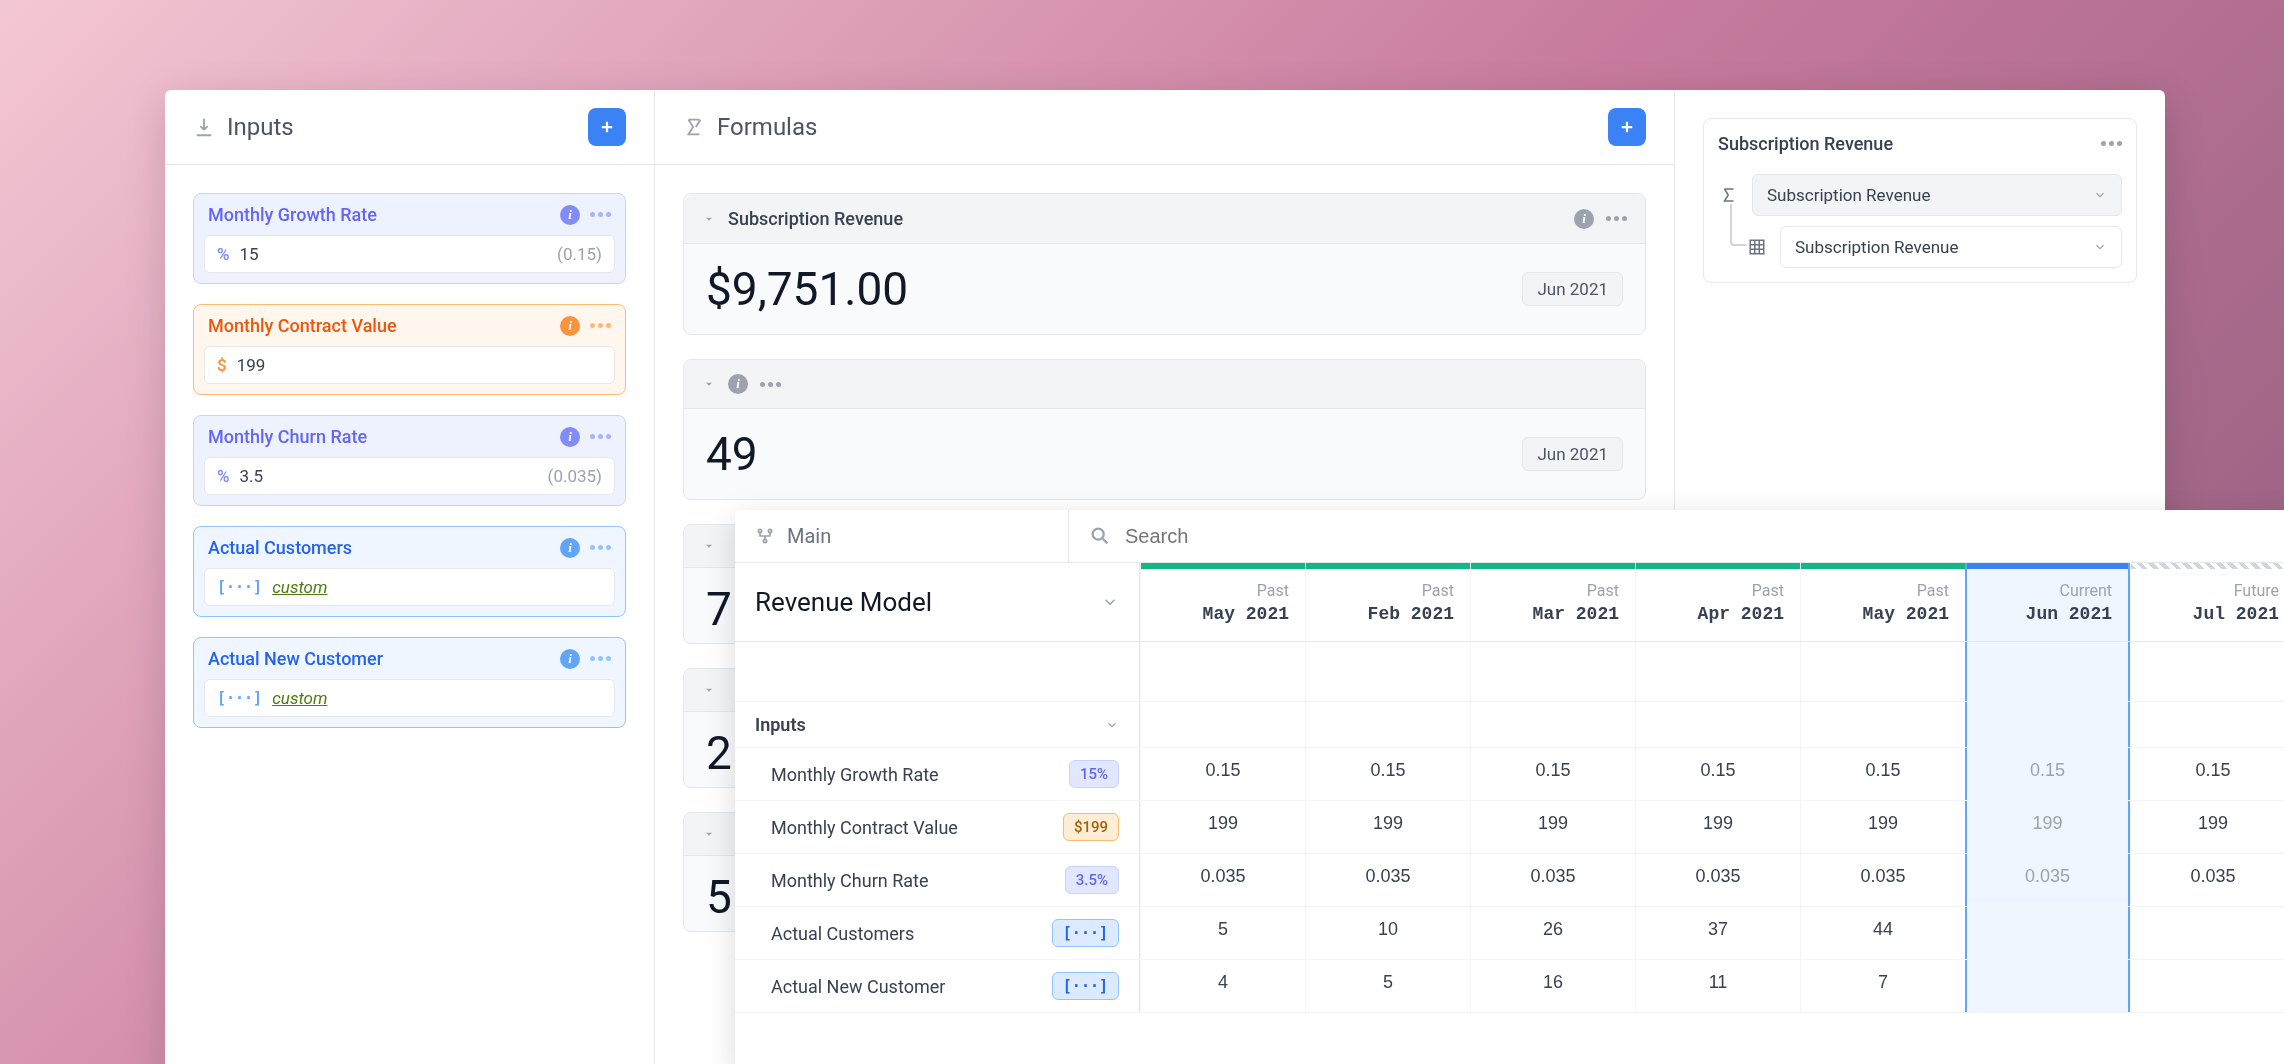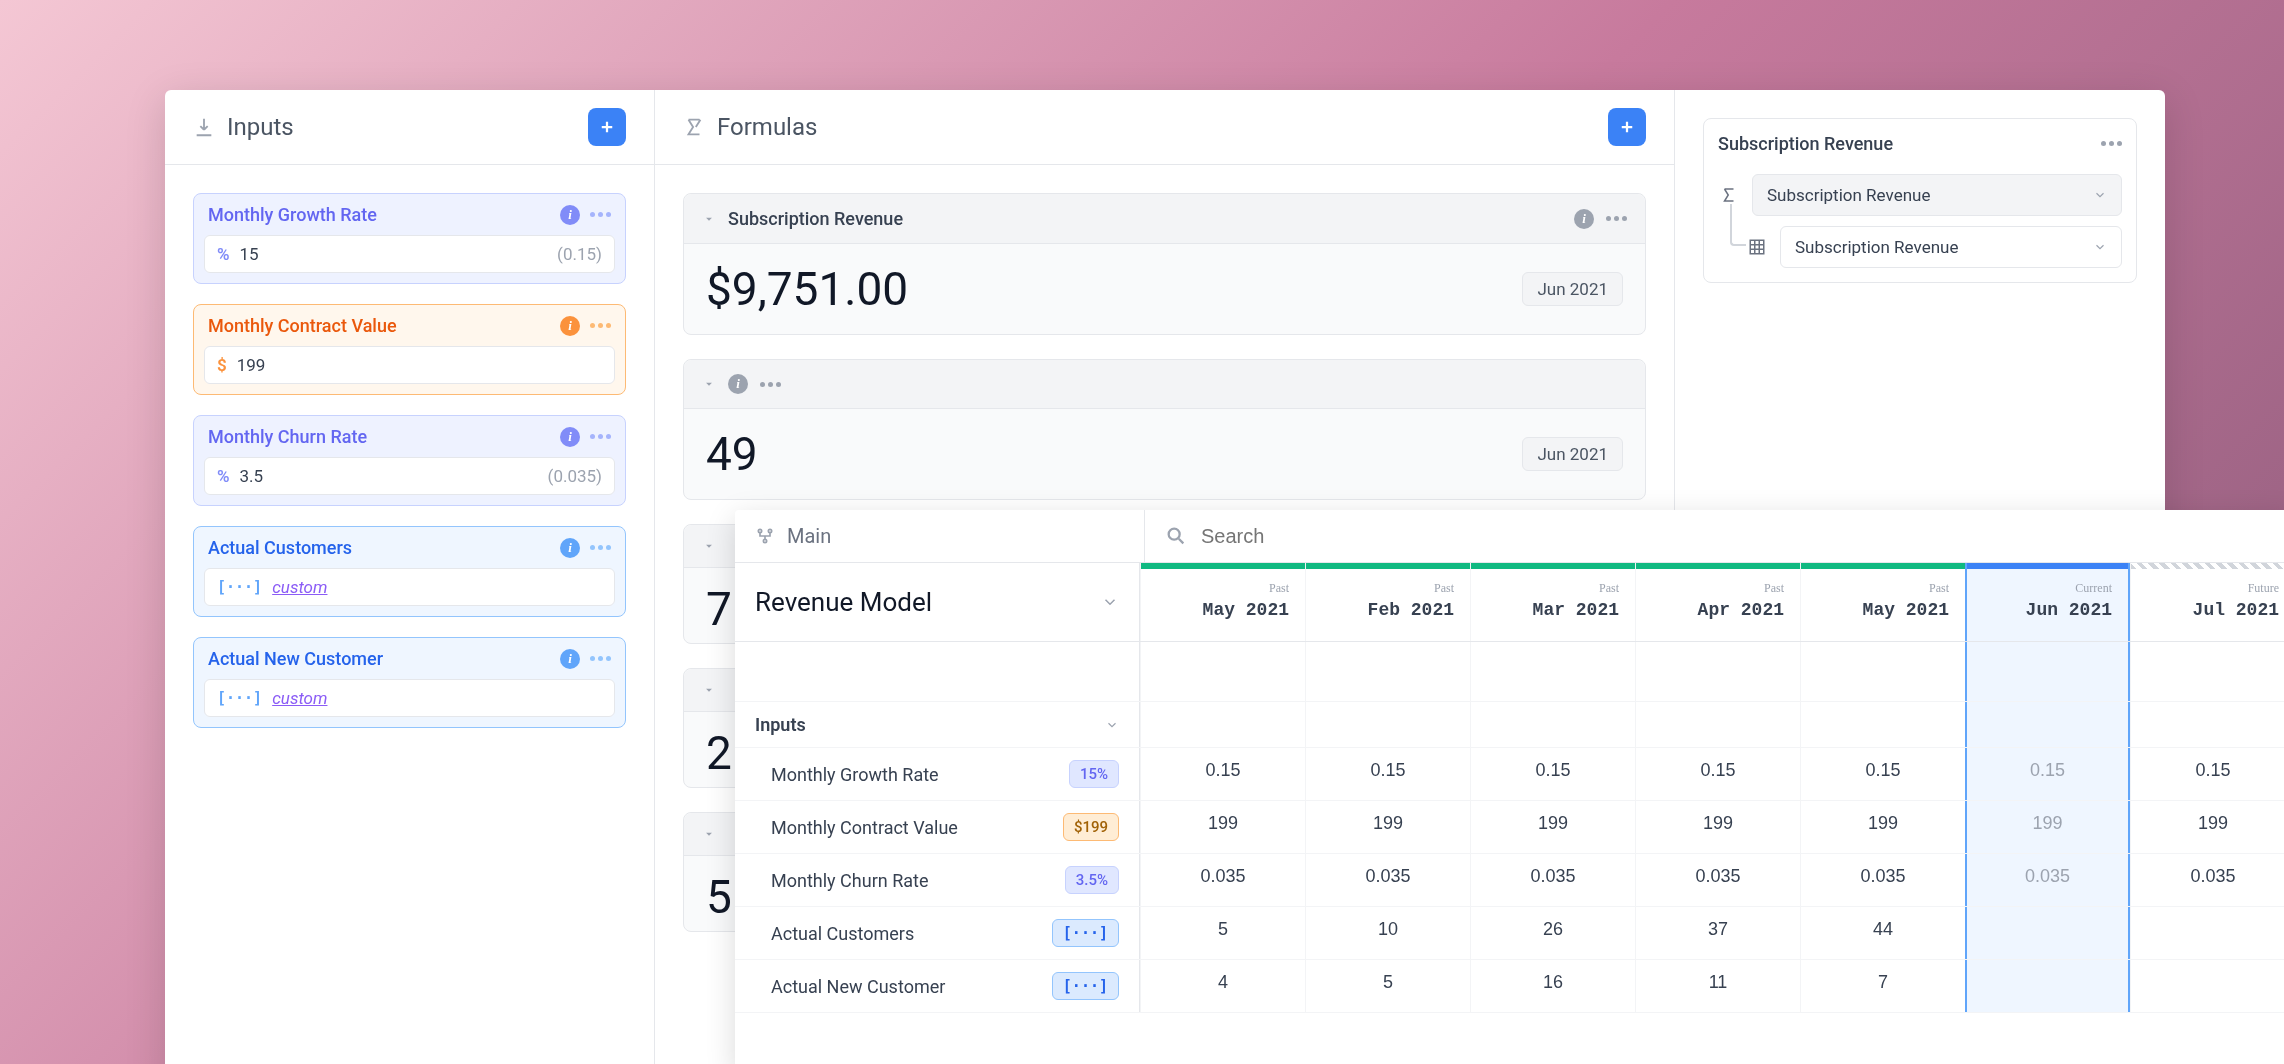--- a/index.html
+++ b/index.html
@@ -107,21 +107,21 @@
   display: flex;
   align-items: center;
   gap: 10px;
   font-size: 17px;
 }
 .card-field .unit-icon { color: #9ca3af; font-weight: 600; }
 .input-card.purple .unit-icon { color: #818cf8; }
 .input-card.orange .unit-icon { color: #fb923c; }
 .card-field .val { flex: 1; color: #374151; }
 .card-field .paren { color: #9ca3af; }
-.card-field .custom-link { color: #8b5cf6; text-decoration: underline; font-style: italic; }
+.card-field .custom-link { color: #4d7c0f; text-decoration: underline; font-style: italic; }
 .bracket-icon {
   color: #60a5fa; font-family: monospace; font-weight: 700; font-size: 15px;
 }
 
 .formula-card {
   background: #f9fafb;
   border: 1px solid #e5e7eb;
   border-radius: 8px;
   margin-bottom: 24px;
 }
@@ -229,21 +229,21 @@
   border-radius: 4px;
   overflow: hidden;
   display: flex;
   flex-direction: column;
 }
 .overlay-top {
   display: flex;
   border-bottom: 1px solid #e5e7eb;
 }
 .bc-cell {
-  width: 410px;
+  width: 334px;
   padding: 14px 20px;
   display: flex;
   align-items: center;
   gap: 12px;
   border-right: 1px solid #e5e7eb;
   font-size: 20px;
   color: #6b7280;
 }
 .bc-cell .tree-icon { color: #9ca3af; }
 .search-cell {
@@ -290,21 +290,21 @@
   position: absolute;
   top: 0; left: 0; right: 0;
   height: 6px;
 }
 .time-col.past .status-bar { background: #10b981; }
 .time-col.current .status-bar { background: #3b82f6; }
 .time-col.current { background: #eff6ff; border-left: 2px solid #60a5fa; border-right: 2px solid #60a5fa; }
 .time-col.future .status-bar {
   background: repeating-linear-gradient(45deg, #d1d5db 0 4px, #fff 4px 8px);
 }
-.time-col .phase { font-size: 12px; color: #9ca3af; margin-bottom: 4px; margin-top: 8px; font-family: Liberation Serif, serif; }
+.time-col .phase { font-size: 16px; color: #9ca3af; margin-bottom: 4px; margin-top: 8px; }
 .time-col .month { font-size: 18px; color: #374151; font-family: "Courier New", monospace; font-weight: 600; }
 .spacer-row { display: flex; height: 60px; border-bottom: 1px solid #f3f4f6; }
 .spacer-row .label-cell { width: 410px; border-right: 1px solid #e5e7eb; }
 .spacer-row .data-area { flex: 1; display: flex; }
 .spacer-row .dcell { flex: 1; min-width: 165px; border-left: 1px solid #f3f4f6; }
 .spacer-row .dcell.current { background: #eff6ff; border-left: 2px solid #60a5fa; border-right: 2px solid #60a5fa; }
 .section-row, .data-row {
   display: flex;
   border-bottom: 1px solid #f3f4f6;
 }

